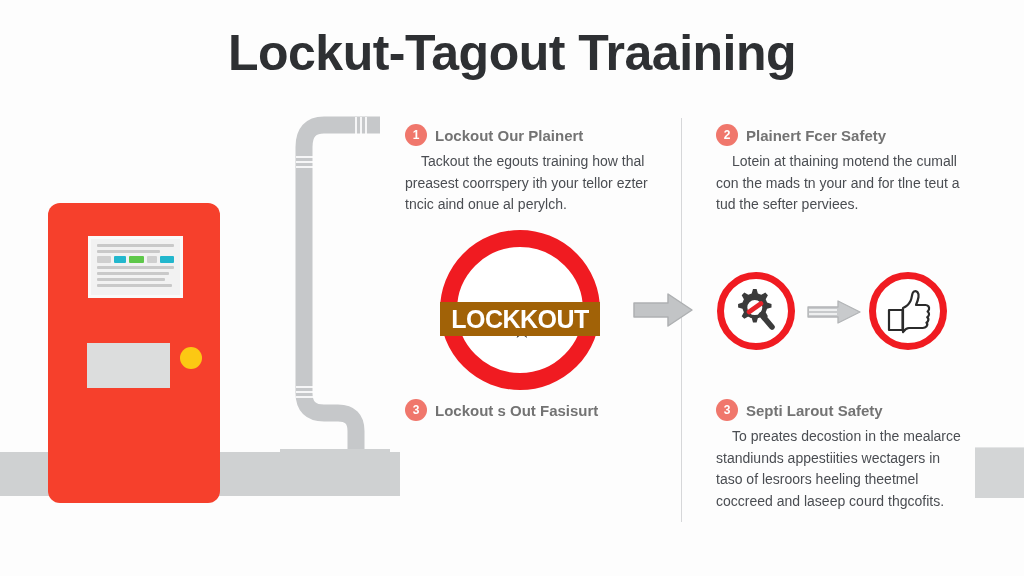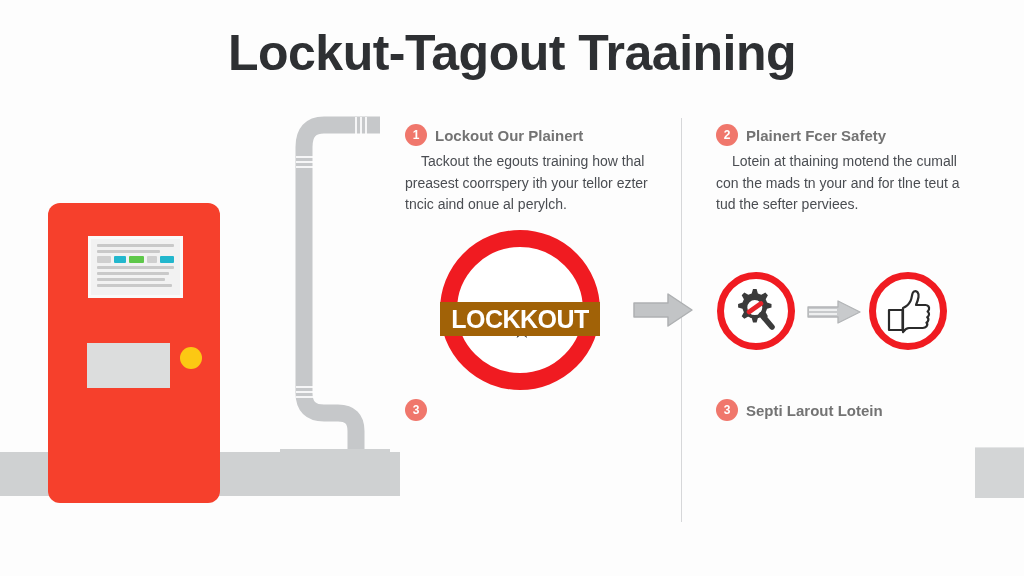--- a/index.html
+++ b/index.html
@@ -296,28 +296,30 @@
     <div class="block-head">
       <div class="badge">2</div>
       <div class="block-title">Plainert Fcer Safety</div>
     </div>
     <div class="block-body">Lotein at thaining motend the cumall con the mads tn your and for tlne teut a tud the sefter perviees.</div>
   </div>
 
   <div class="block block-3">
     <div class="block-head">
       <div class="badge">3</div>
+      <div class="block-title">Lockout s Out Fasisurt</div>
     </div>
   </div>
 
   <div class="block block-4">
     <div class="block-head">
       <div class="badge">3</div>
-      <div class="block-title">Septi Larout Lotein</div>
-    </div>
+      <div class="block-title">Septi Larout Safety</div>
+    </div>
+    <div class="block-body">To preates decostion in the mealarce standiunds appestiities wectagers in taso of lesroors heeling theetmel coccreed and laseep courd thgcofits.</div>
   </div>
 
   <div class="sign">
     <div class="sign-ring"></div>
     <div class="sign-star">★</div>
     <div class="sign-band">
       <span class="sign-text">LOCKKOUT</span>
     </div>
   </div>
 

